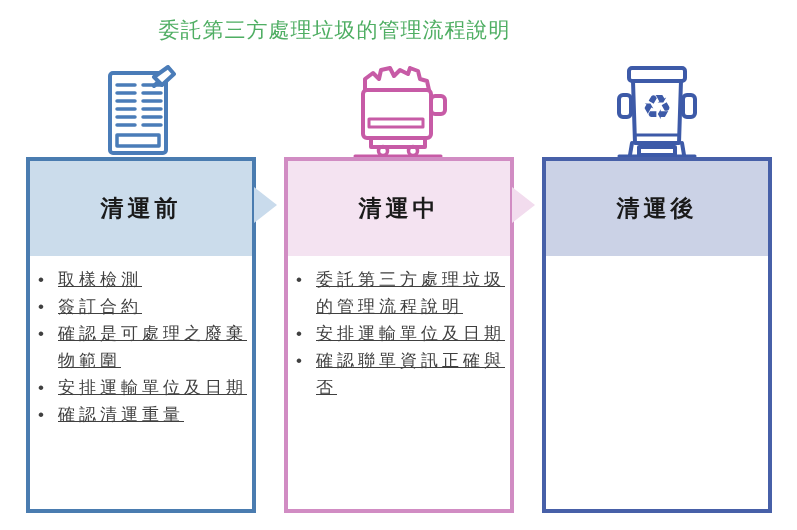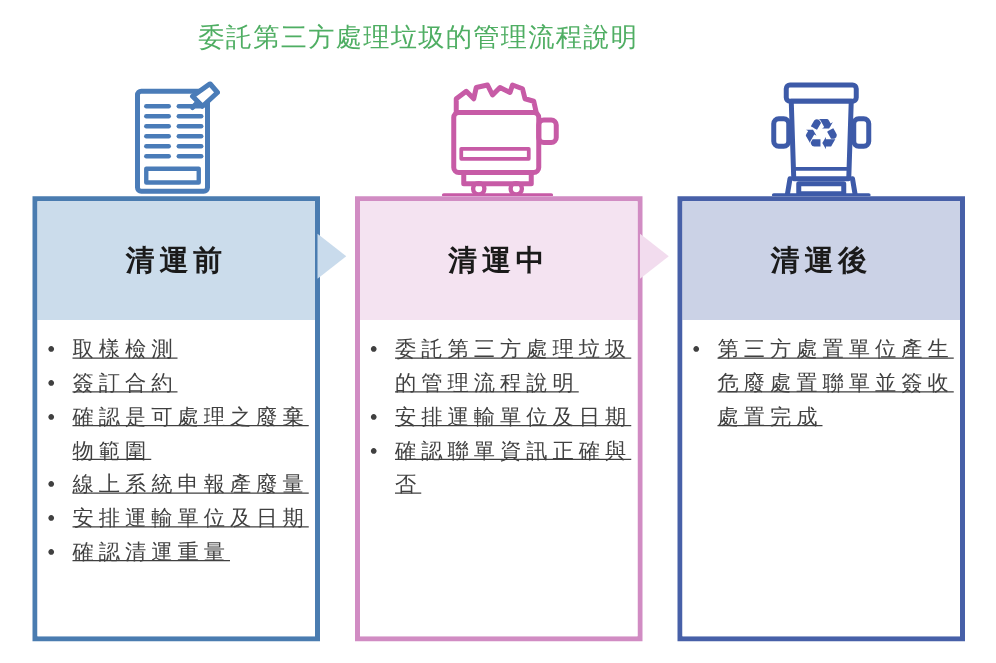--- a/index.html
+++ b/index.html
@@ -81,21 +81,20 @@
         <line x1="52" y1="17" x2="48" y2="21"></line>
       </svg>
     </div>
     <div class="box">
       <div class="box-header">清運前</div>
       <div class="box-body">
         <ul class="task-list">
             <li>取樣檢測</li>
             <li>簽訂合約</li>
             <li>確認是可處理之廢棄物範圍</li>
-            <li>線上系統申報產廢量</li>
             <li>安排運輸單位及日期</li>
             <li>確認清運重量</li>
           </ul>
       </div>
     </div>
   </div>
 
   <div class="stage-col col-during">
     <div class="icon-wrap">
       <svg width="104" height="94" viewBox="0 0 104 94" fill="none" stroke="#C75BA6" stroke-width="4" stroke-linejoin="round" stroke-linecap="round">
@@ -130,23 +129,18 @@
         <path d="M20,17 L68,17 L66,79 L22,79 Z" fill="#ffffff"></path>
         <line x1="23" y1="71" x2="65" y2="71" stroke-width="3"></line>
         <text x="44" y="55" text-anchor="middle" font-size="34" fill="#3D5AA8" stroke="none" font-family="'DejaVu Sans',sans-serif">♻</text>
         <path d="M19,79 L17,91 M69,79 L71,91"></path>
         <rect x="26" y="83" width="36" height="8"></rect>
         <line x1="6" y1="92" x2="82" y2="92" stroke-width="3"></line>
       </svg>
     </div>
     <div class="box">
       <div class="box-header">清運後</div>
-      <div class="box-body">
-        <ul class="task-list">
-            <li>第三方處置單位產生危廢處置聯單並簽收處置完成</li>
-          </ul>
-      </div>
     </div>
   </div>
 
   <div class="flow-arrow arrow-1"></div>
   <div class="flow-arrow arrow-2"></div>
 </div>
 
 </body></html>

